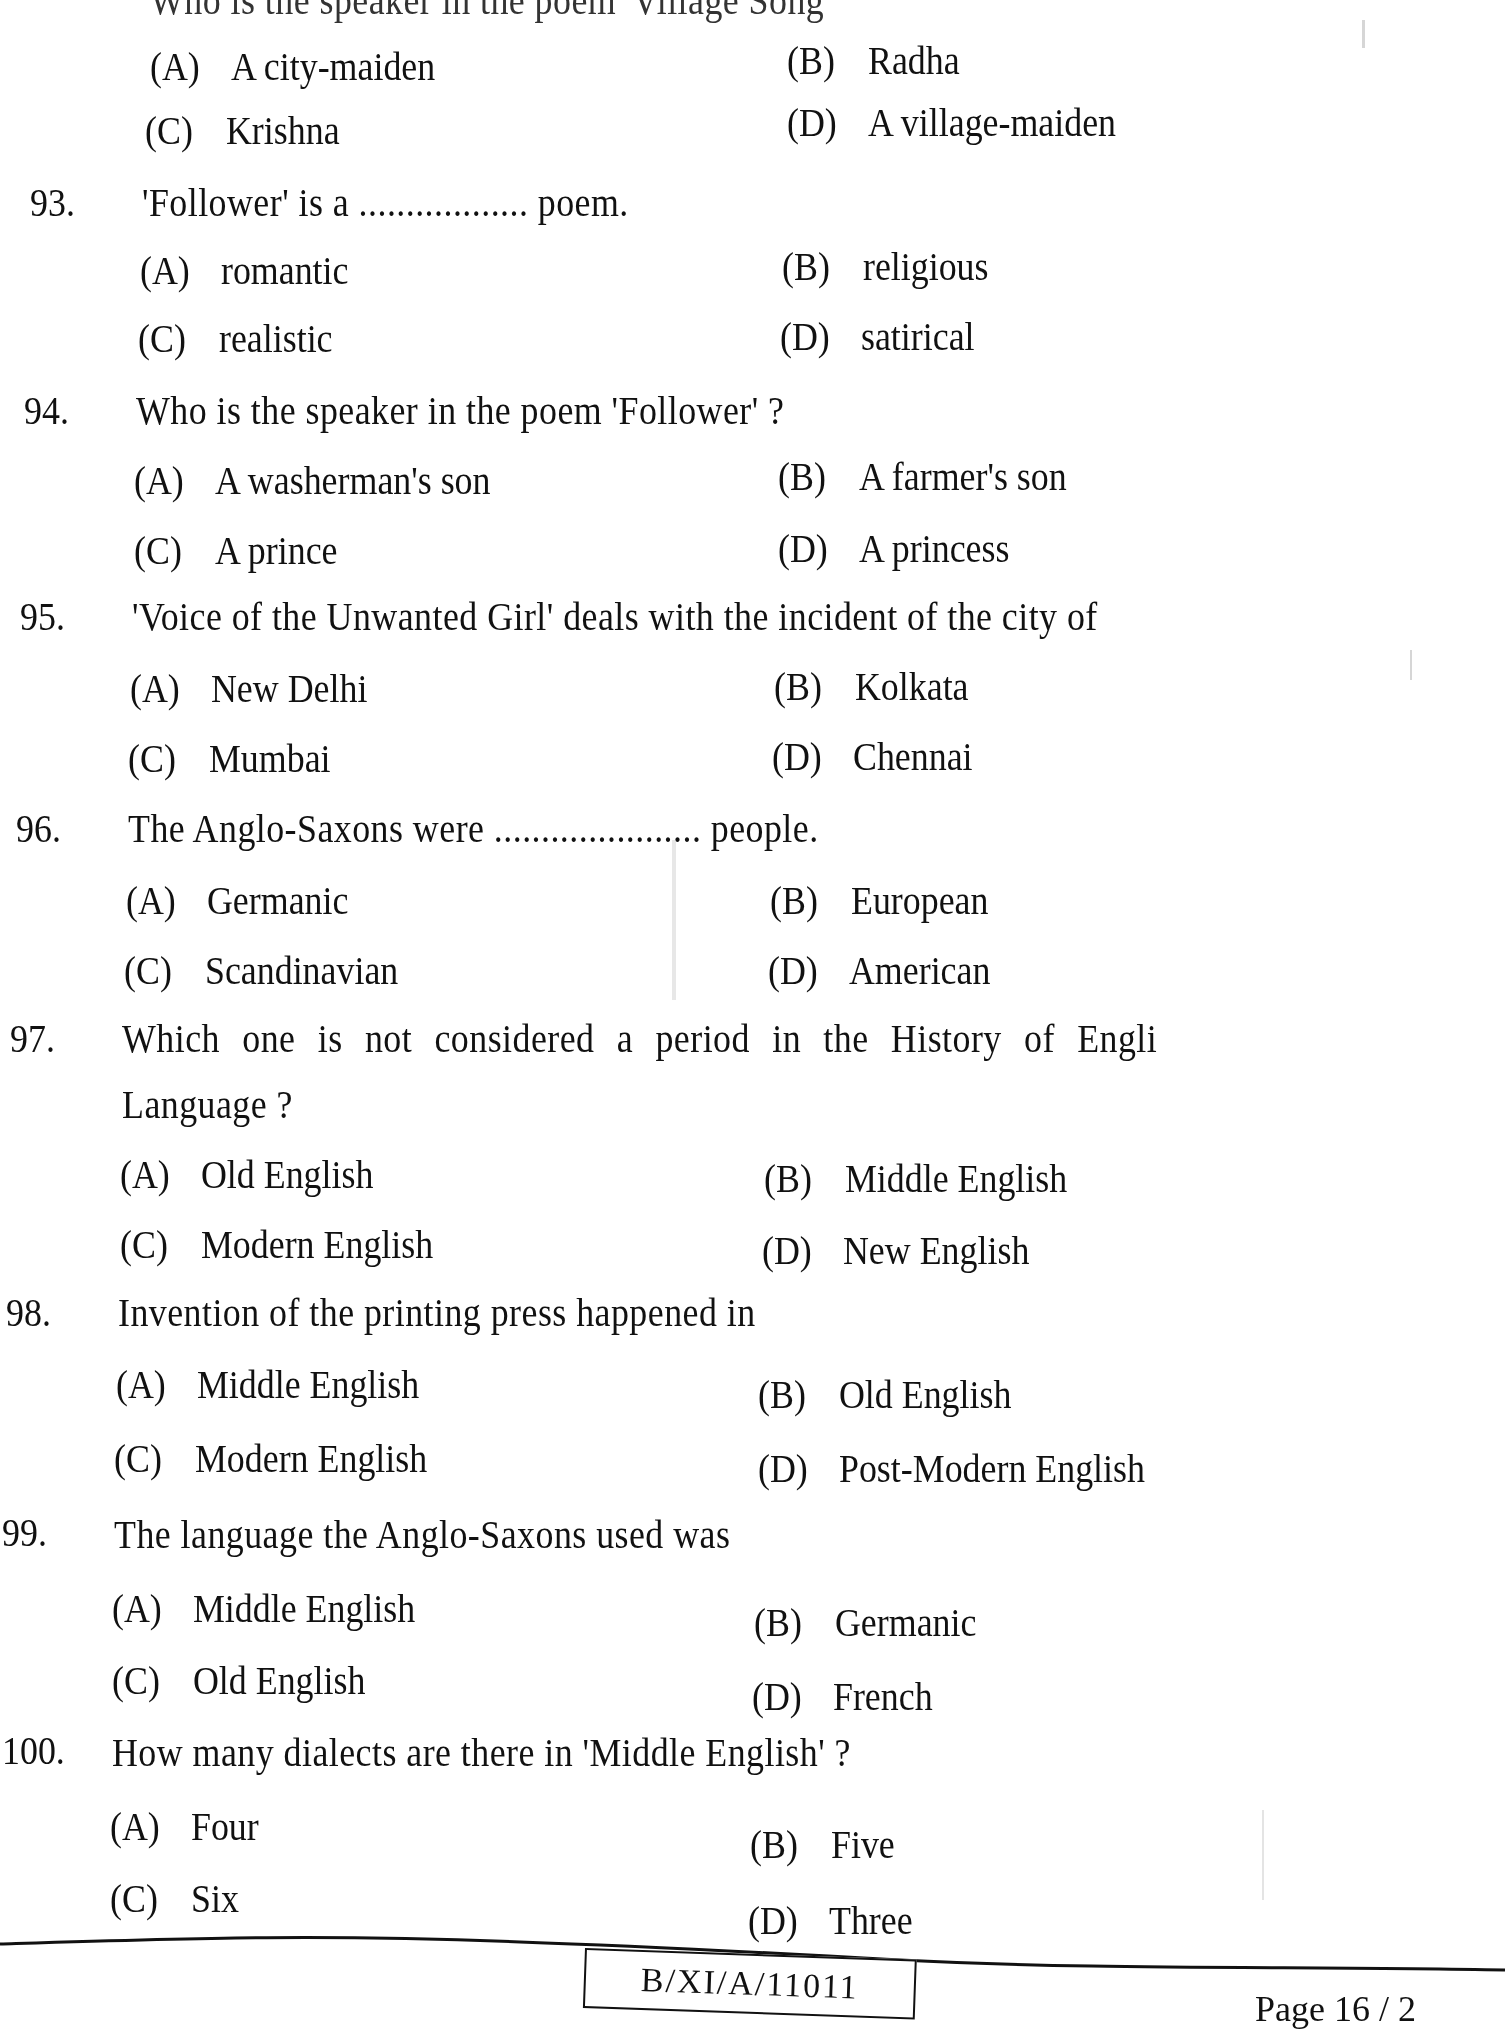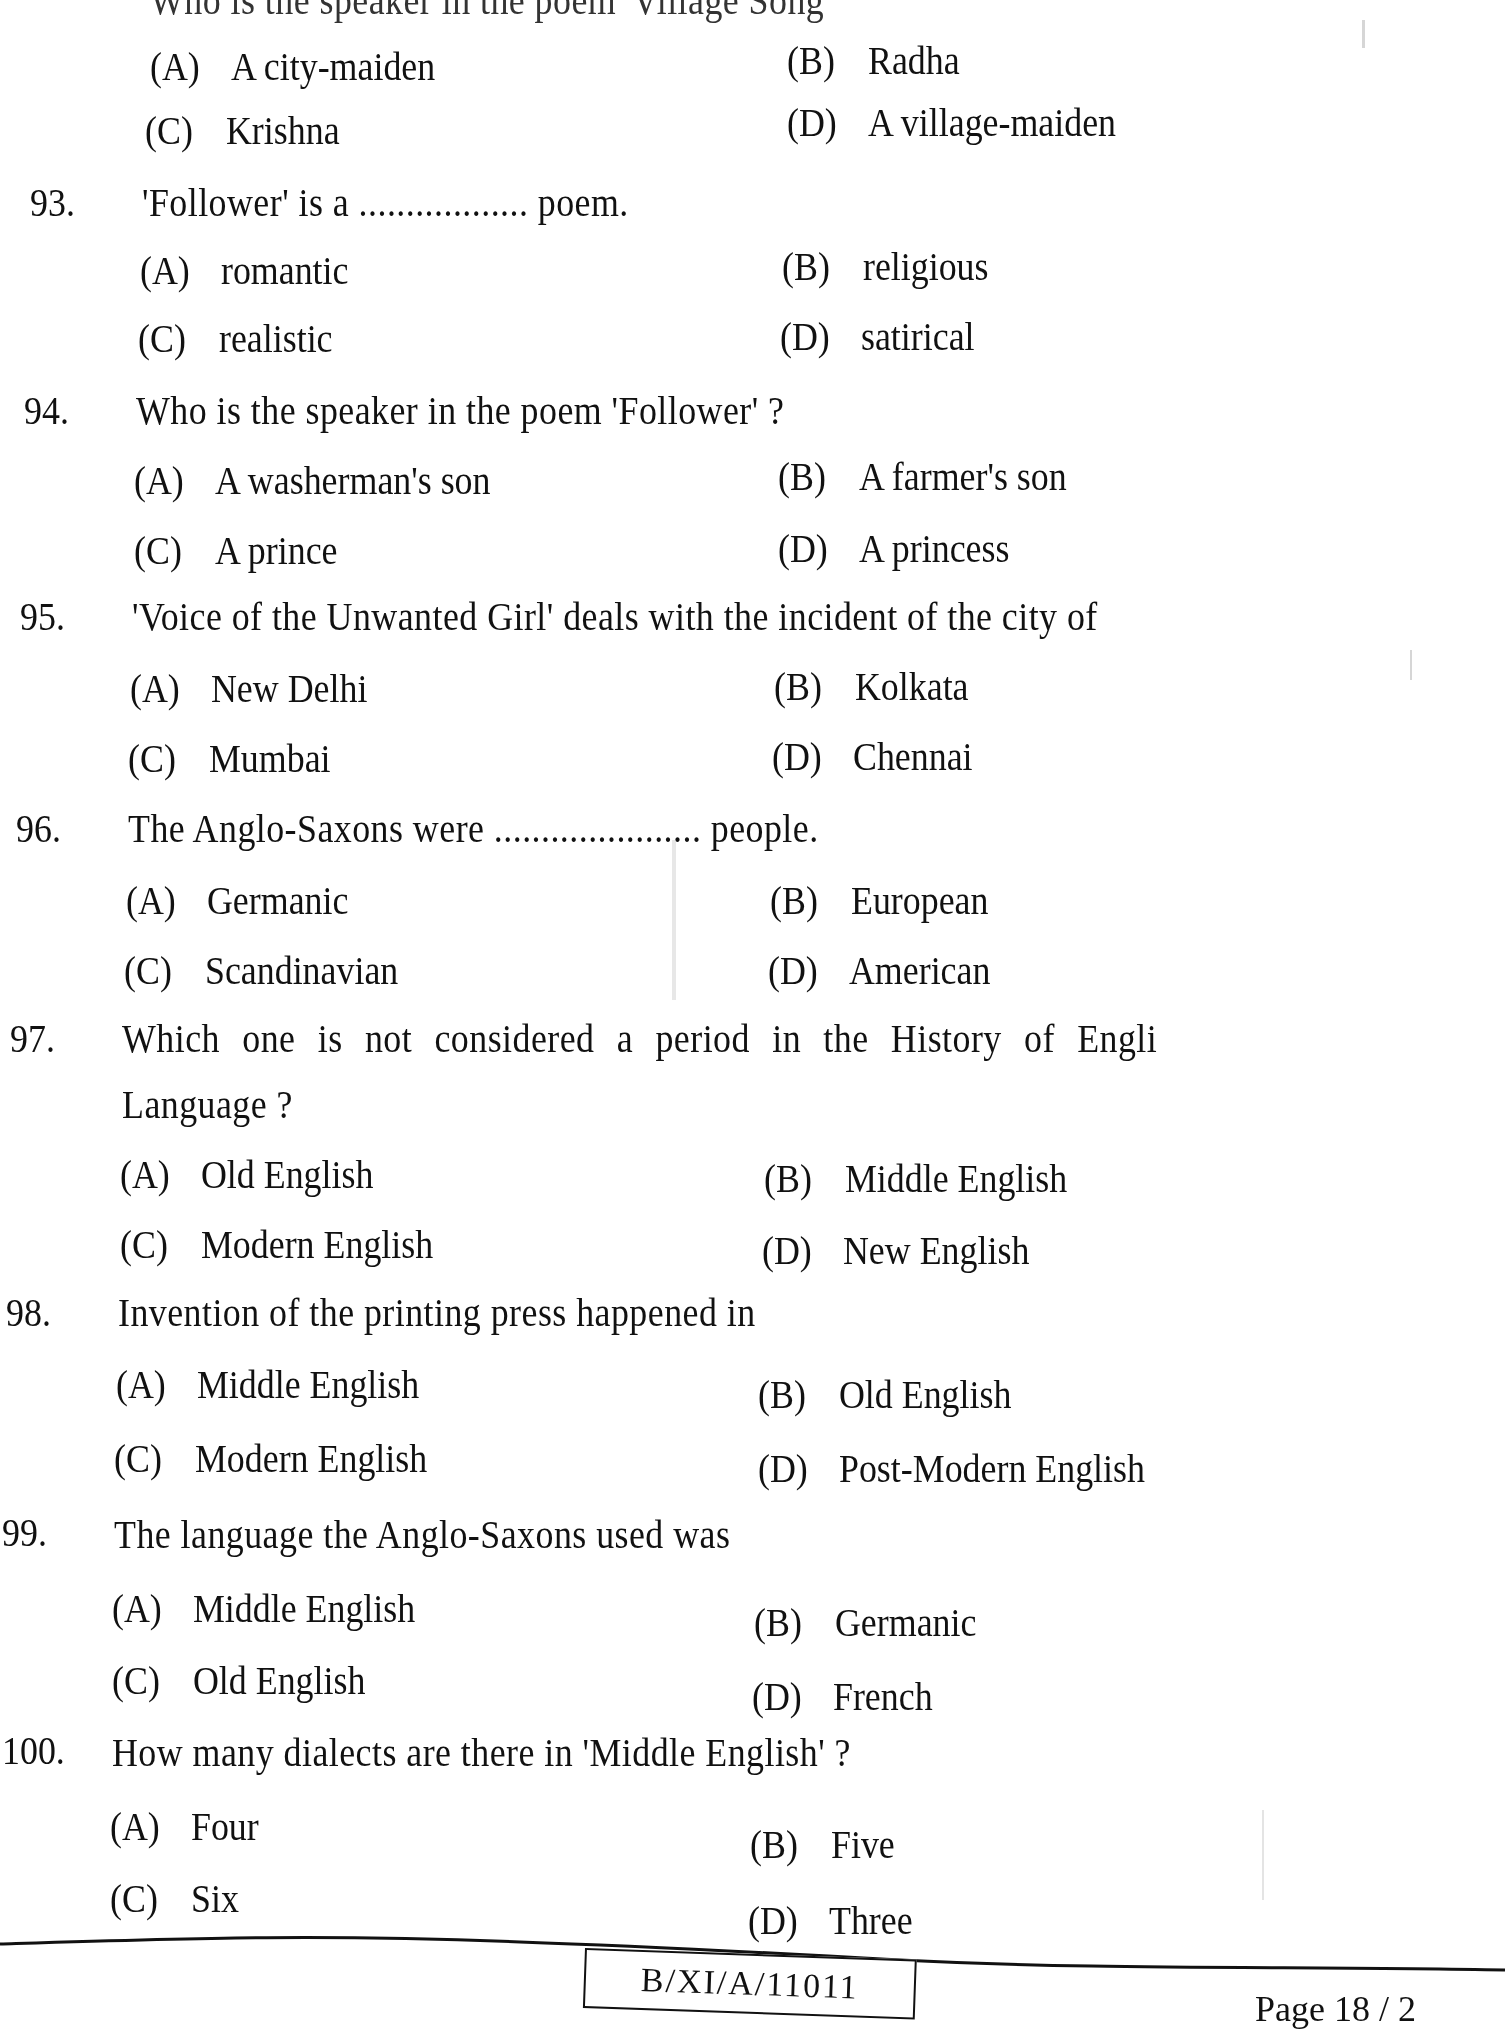--- a/index.html
+++ b/index.html
@@ -251,20 +251,20 @@
       <span class="opt-letter">(D)</span><span class="opt-text">Three</span>
     </div>
   </div>
 
   <svg class="footer-rule" viewBox="0 0 1505 40" preserveAspectRatio="none">
     <path d="M0 12 C 200 6, 320 2, 520 10 C 640 14, 720 18, 900 28 C 1100 38, 1300 34, 1505 38" stroke="#111" stroke-width="3" fill="none"></path>
   </svg>
 
   <div class="code-box">B/XI/A/11011</div>
 
-  <div class="page-num">Page 18 / 2</div>
+  <div class="page-num">Page 16 / 2</div>
 
   <div class="speck" style="left:1362px; top:20px; width:3px; height:28px;"></div>
   <div class="speck" style="left:672px; top:840px; width:4px; height:160px; opacity:0.35;"></div>
   <div class="speck" style="left:1410px; top:650px; width:2px; height:30px;"></div>
   <div class="speck" style="left:1262px; top:1810px; width:2px; height:90px; opacity:0.4;"></div>
 
 </div>
 
 </body></html>

